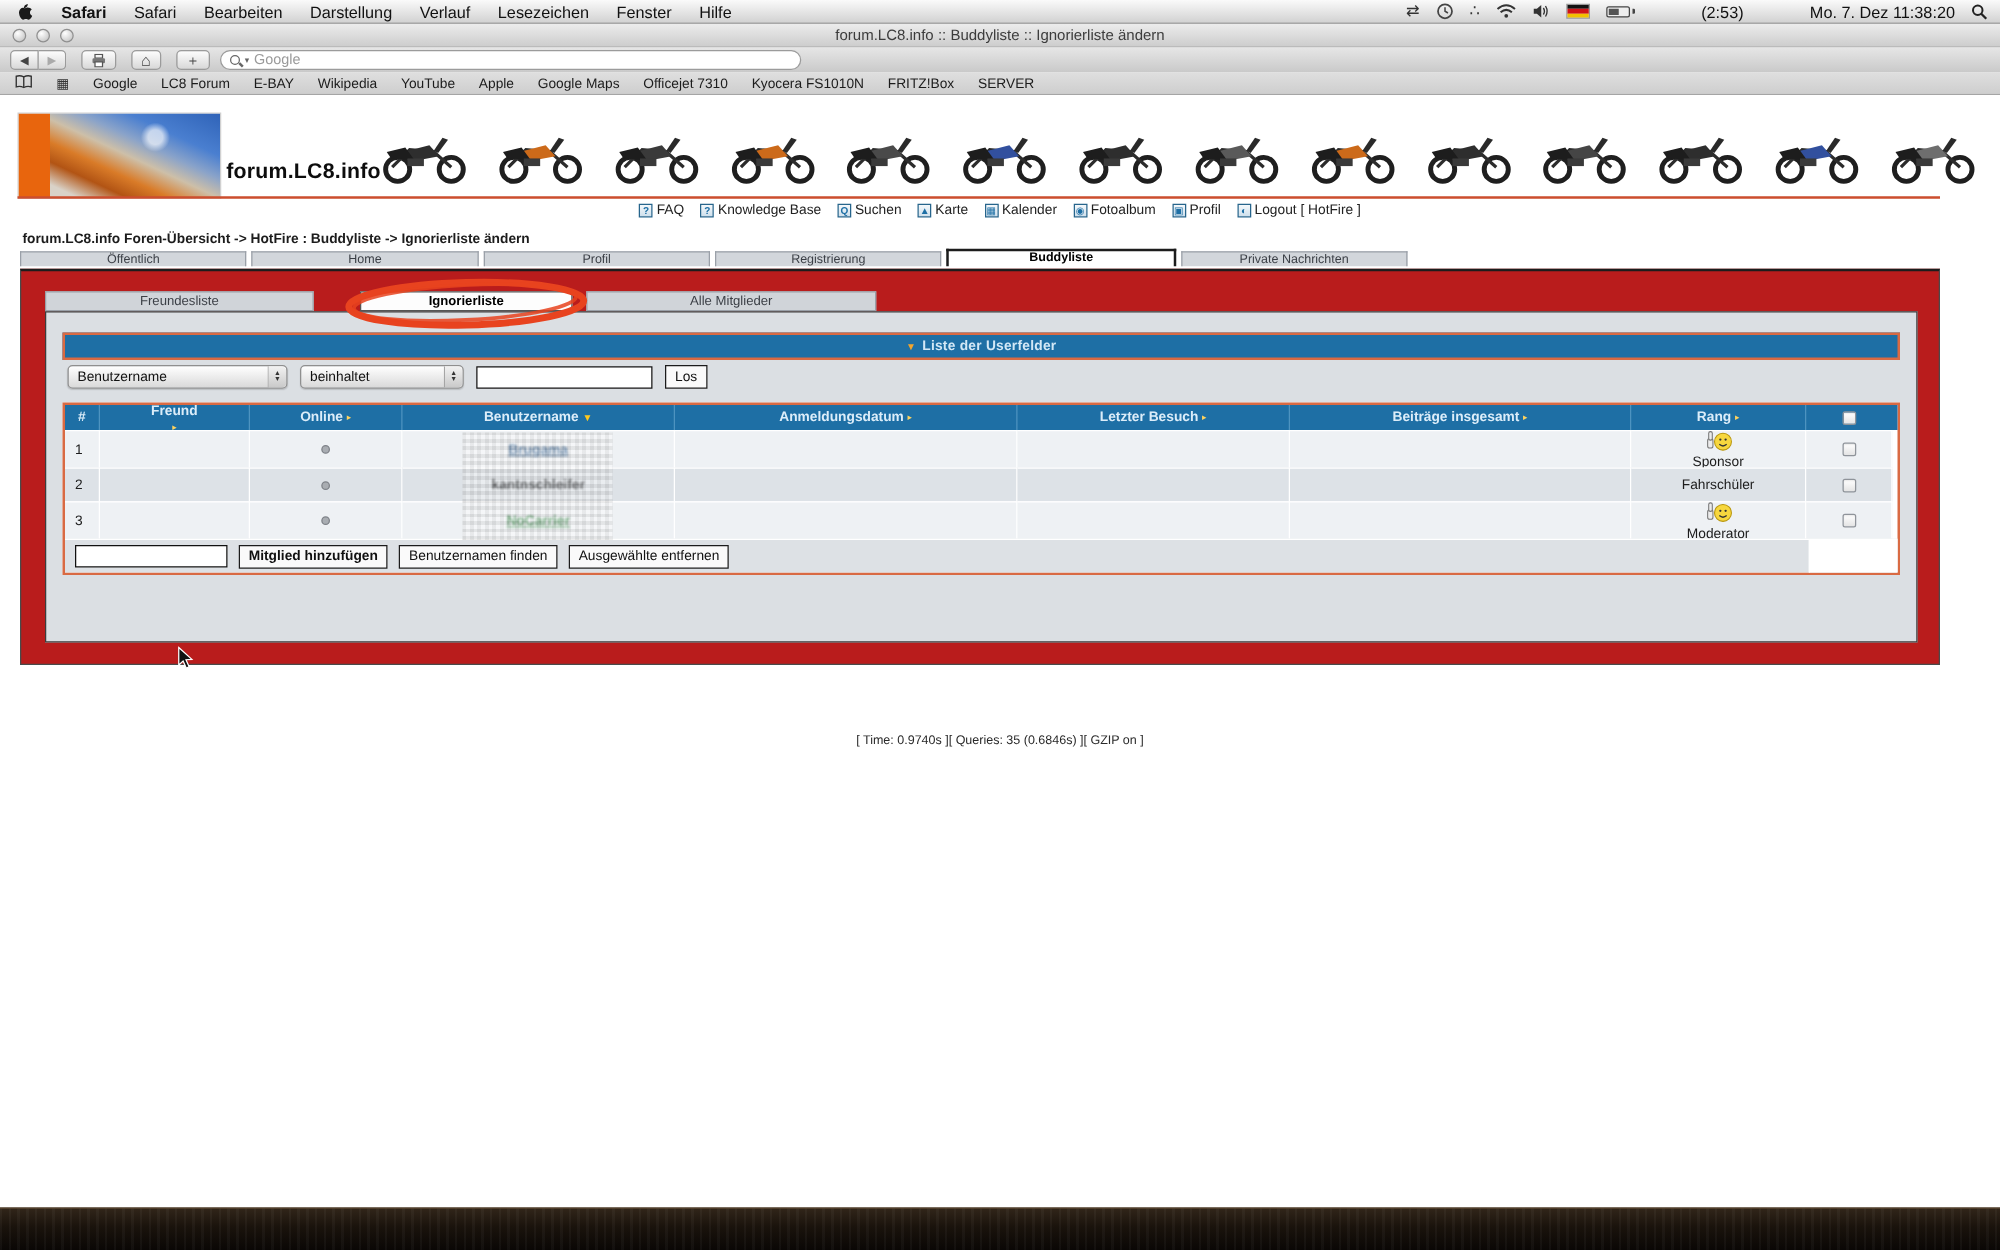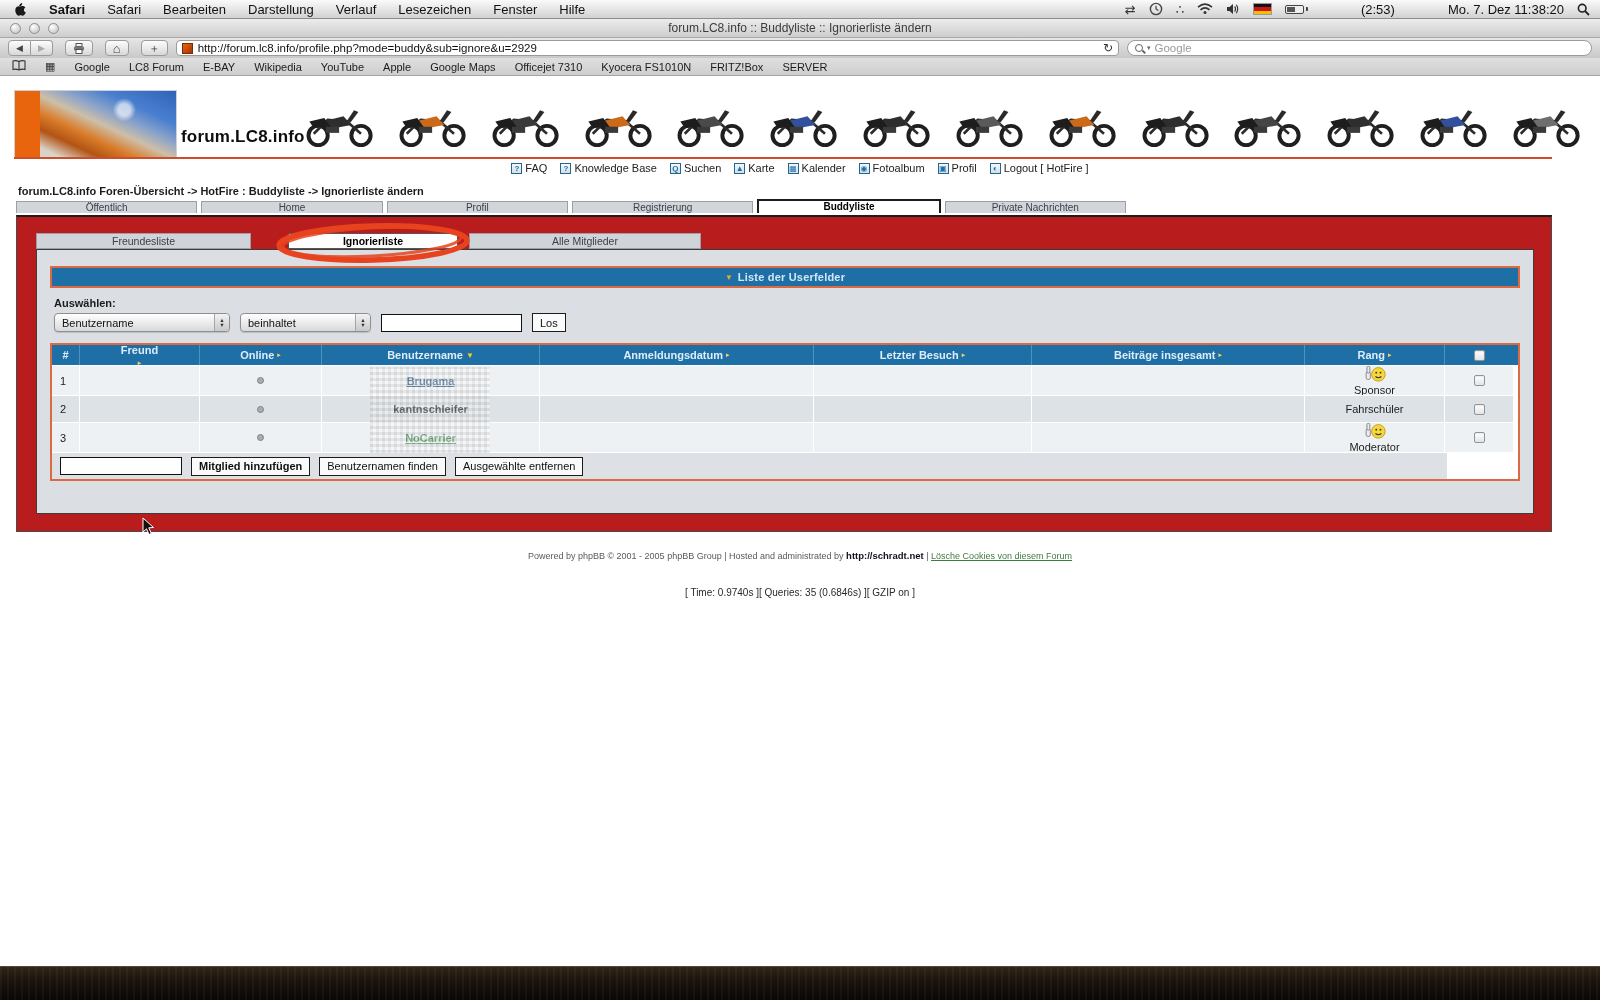--- a/index.html
+++ b/index.html
@@ -235,25 +235,20 @@
   </span>
   <span class="tb-btn square">
     <svg width="12" height="11" viewBox="0 0 12 11">
         <rect x="3" y="0.5" width="6" height="3" fill="none" stroke="#555"></rect>
         <rect x="1" y="3.5" width="10" height="4" rx="1" fill="#777"></rect>
         <rect x="3" y="6.5" width="6" height="4" fill="#fff" stroke="#555"></rect>
       </svg>
   </span>
   <span class="tb-btn square" style="font-size:13px;">⌂</span>
   <span class="tb-btn square">＋</span>
-  <span id="url-field">
-    <span class="favicon"></span>
-    <span id="url-text">http://forum.lc8.info/profile.php?mode=buddy&amp;sub=ignore&amp;u=2929</span>
-    <span class="reload">↻</span>
-  </span>
   <span id="search-field">
     <span class="mag"></span>
     <span class="mag-arrow">▾</span>
     <span>Google</span>
   </span>
 </div>
 
 <div id="bookmarksbar">
   <span class="bm-ico">
     <svg width="14" height="11" viewBox="0 0 14 11">
@@ -471,21 +466,20 @@
       <ellipse cx="101" cy="23" rx="94" ry="17" fill="none" stroke="#e8431f" stroke-width="5.5" transform="rotate(-1.5 101 23)"></ellipse>
       <ellipse cx="100" cy="22" rx="89" ry="14" fill="none" stroke="#e8431f" stroke-width="3" opacity="0.85" transform="rotate(-3 100 22)"></ellipse>
     </svg>
 
     <div id="panel">
       <div id="bluebar-box">
         <span class="diamond">▼</span>
         <span class="label">Liste der Userfelder</span>
       </div>
 
-      <div id="select-label">Auswählen:</div>
 
       <div id="controls">
         <div class="aqua-select" style="width:176px;">
           <span class="val">Benutzername</span>
           <span class="stepper">
               <span>▲</span>
               <span>▼</span>
             </span>
         </div>
         <div class="aqua-select" style="width:131px;">
@@ -616,23 +610,20 @@
           <button class="btn bold">Mitglied hinzufügen</button>
           <button class="btn">Benutzernamen finden</button>
           <button class="btn">Ausgewählte entfernen</button>
           <div id="action-white"></div>
         </div>
         <div id="mosaic"></div>
       </div>
     </div>
   </div>
 
-  <div id="footer">
-    <span>Powered by phpBB © 2001 - 2005 phpBB Group  |  Hosted and administrated by </span><b>http://schradt.net</b><span> | </span><span class="green">Lösche Cookies von diesem Forum</span>
-  </div>
   <div id="stats">[ Time: 0.9740s ][ Queries: 35 (0.6846s) ][ GZIP on ]</div>
 </div>
 
 <div id="desktop-strip"></div>
 
 <svg id="cursor" width="13" height="19" viewBox="0 0 13 19">
   <path d="M1 1 L1 15 L4.5 11.8 L7 17.5 L9.3 16.4 L6.8 10.8 L11.5 10.5 Z" fill="#111" stroke="#fff" stroke-width="1"></path>
 </svg>
 
 </body></html>

